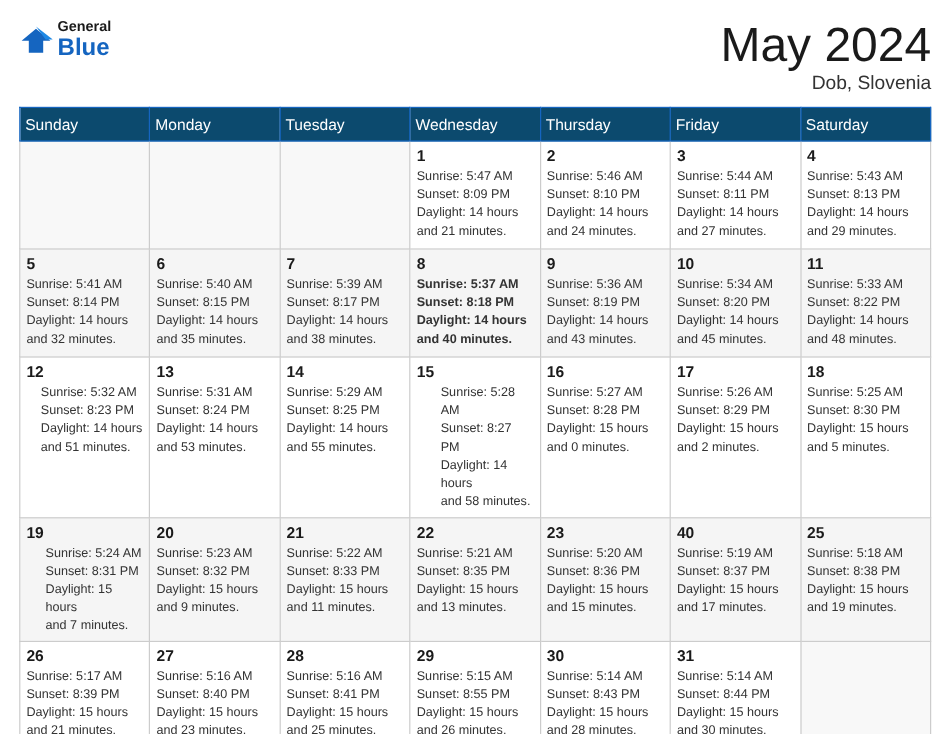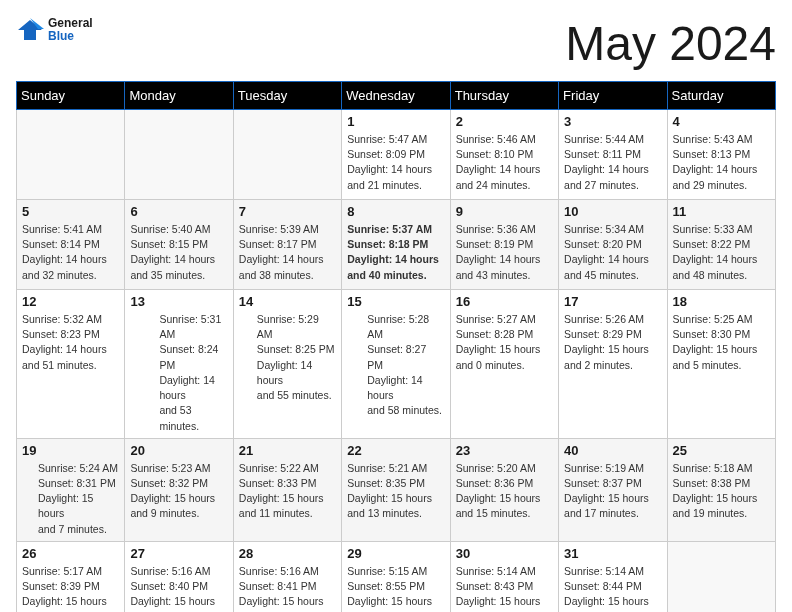--- a/index.html
+++ b/index.html
@@ -22,35 +22,35 @@
       gap: 4px;
     }
     .logo-bird {
       width: 28px;
       height: 28px;
     }
     .title-block {
       text-align: right;
     }
     .month-title {
-      font-size: 48px;
+      font-size: 40px;
       color: #1a1a1a;
       font-weight: normal;
     }
     .location {
       font-size: 16px;
       color: #333;
     }
     table {
       width: 100%;
       border-collapse: collapse;
       font-size: 11px;
     }
     th {
-      background-color: #000000;
+      background-color: #0c4a6e;
       color: #fff;
       padding: 6px 4px;
       text-align: left;
       font-size: 13px;
       font-weight: normal;
       border: 1px solid #1565c0;
     }
     td {
       border: 1px solid #ccc;
       vertical-align: top;
@@ -85,25 +85,26 @@
 <body>
 
 <div class="header">
   <div class="logo">
     <svg class="logo-bird" viewBox="0 0 28 28">
       <polygon points="14,4 26,14 20,14 20,24 8,24 8,14 2,14" fill="#1565c0"></polygon>
       <polygon points="14,2 28,13 22,13" fill="#1e88e5"></polygon>
     </svg>
     <div>
       <div style="font-size:12px;font-weight:bold;color:#1a1a1a;line-height:1.1;">General</div>
-      <div style="font-size:12px;font-weight:bold;color:#1565c0;line-height:1.1;">Blue</div>
+      <div style="font-size:20px;font-weight:bold;color:#1565c0;line-height:1.1;">Blue</div>
     </div>
   </div>
   <div class="title-block">
     <div class="month-title">May 2024</div>
+    <div class="location">Dob, Slovenia</div>
   </div>
 </div>
 
 <table>
   <thead>
     <tr>
     <th>Sunday</th>
         <th>Monday</th>
         <th>Tuesday</th>
         <th>Wednesday</th>
@@ -193,35 +194,35 @@
           <span class="day-number">11</span>
           <div class="day-info" style="white-space: pre-line;">Sunrise: 5:33 AM
 Sunset: 8:22 PM
 Daylight: 14 hours
 and 48 minutes.</div>
         </td>
       </tr>
       <tr>
         <td>
           <span class="day-number">12</span>
-          <div class="day-info" style="white-space: pre-line;">Sunrise: 5:32 AM
+          <div class="day-info" style="white-space: pre-line; margin-left: 12px;">Sunrise: 5:32 AM
 Sunset: 8:23 PM
 Daylight: 14 hours
 and 51 minutes.</div>
         </td>
         <td>
           <span class="day-number">13</span>
-          <div class="day-info" style="white-space: pre-line; margin-left: 29px;">Sunrise: 5:31 AM
+          <div class="day-info" style="white-space: pre-line;">Sunrise: 5:31 AM
 Sunset: 8:24 PM
 Daylight: 14 hours
 and 53 minutes.</div>
         </td>
         <td>
           <span class="day-number">14</span>
-          <div class="day-info" style="white-space: pre-line; margin-left: 18px;">Sunrise: 5:29 AM
+          <div class="day-info" style="white-space: pre-line;">Sunrise: 5:29 AM
 Sunset: 8:25 PM
 Daylight: 14 hours
 and 55 minutes.</div>
         </td>
         <td>
           <span class="day-number">15</span>
           <div class="day-info" style="white-space: pre-line; margin-left: 20px;">Sunrise: 5:28 AM
 Sunset: 8:27 PM
 Daylight: 14 hours
 and 58 minutes.</div>

